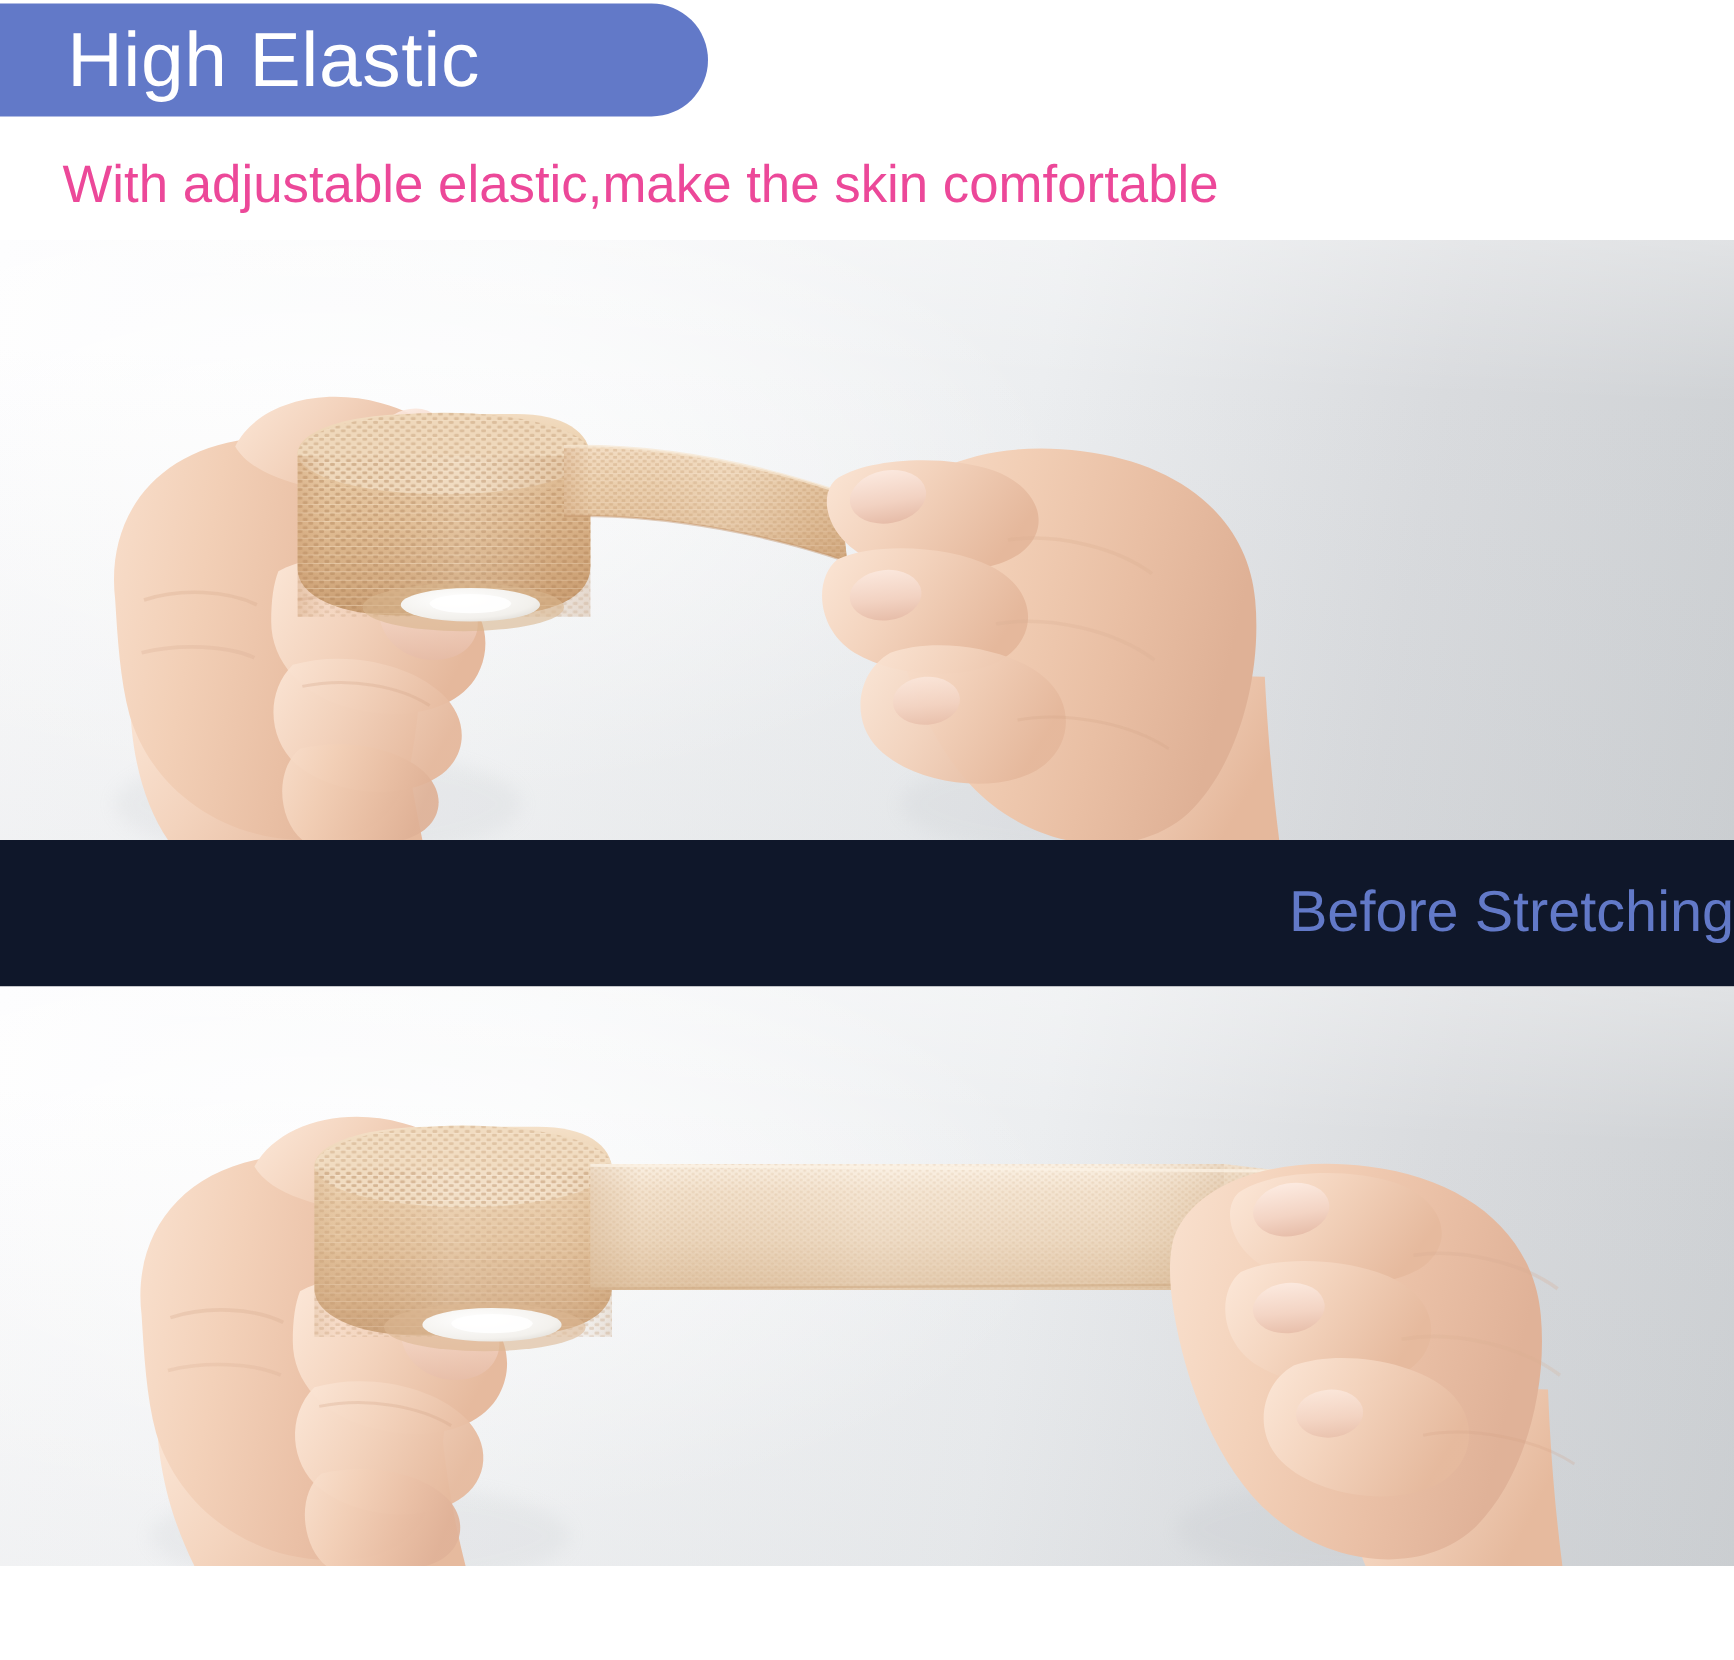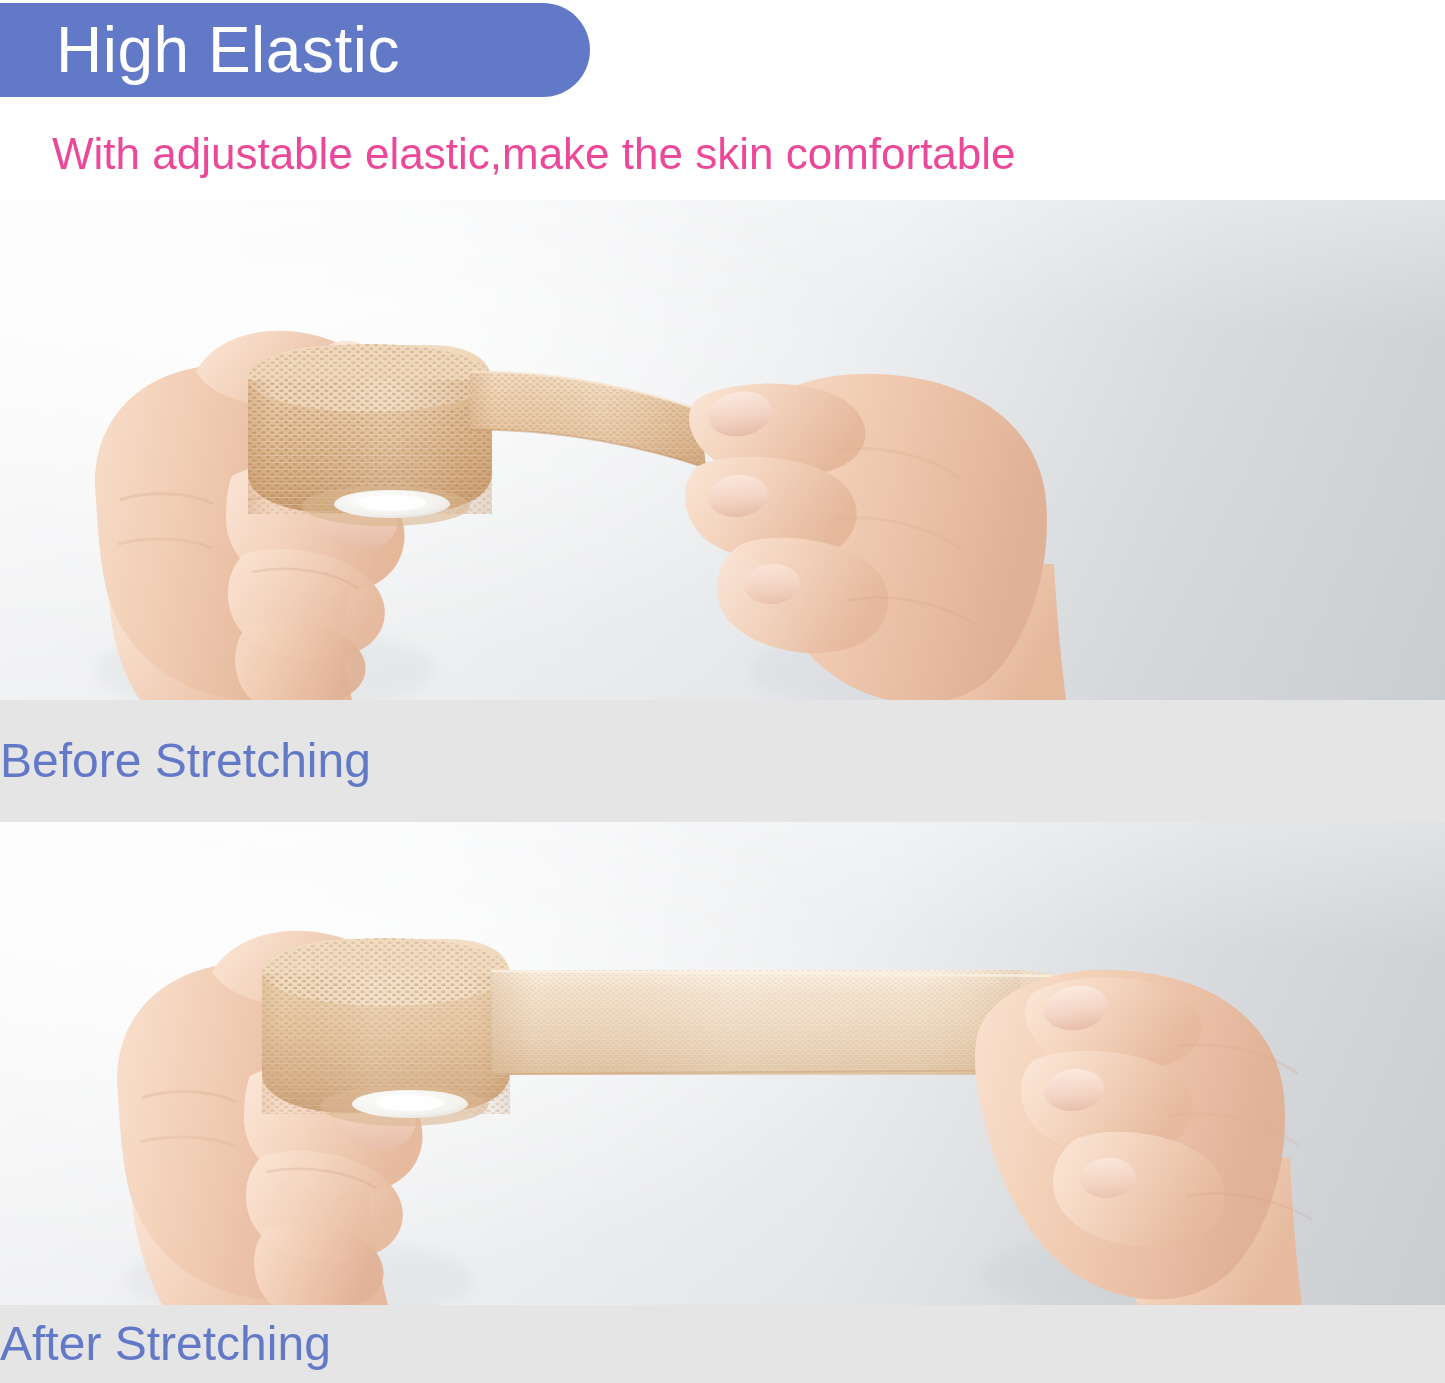--- a/index.html
+++ b/index.html
@@ -57,22 +57,22 @@
   .photo-bg::after{
     content:""; position:absolute; inset:0;
     background:linear-gradient(182deg, rgba(255,255,255,0.35) 0%, rgba(255,255,255,0) 25%, rgba(190,194,198,0.18) 100%);
   }
 
   .photo svg { position:absolute; inset:0; width:100%; height:100%; display:block; }
 
   
   .caption-band {
     position:absolute; left:0; width:1445px;
-    background:#e5e5e5;
-    display:flex; align-items:center; justify-content:flex-start;
+    background:#0f172a;
+    display:flex; align-items:center; justify-content:flex-end;
   }
   .caption-top    { top:700px;  height:122px; }
   .caption-bottom { top:1305px; height:78px; }
   .caption-text {
     color:#6279c8;
     font-size:48px;
     line-height:56px;
     font-weight:400;
     white-space:nowrap;
   }
@@ -381,17 +381,14 @@
         <path d="M1078 316 C1116 302, 1180 312, 1208 338 C1234 362, 1228 400, 1196 416
                  C1158 434, 1096 424, 1068 396 C1044 372, 1050 332, 1078 316 Z" fill="url(#skinD)" opacity="0.95"></path>
         <ellipse cx="1108" cy="356" rx="28" ry="20" transform="rotate(-4 1108 356)" fill="url(#nailG2)" opacity="0.75"></ellipse>
         <path d="M1178 224 C1218 218, 1268 230, 1298 252" stroke="#D9AE92" stroke-width="3" fill="none" opacity="0.28"></path>
         <path d="M1168 294 C1212 286, 1268 300, 1300 324" stroke="#D9AE92" stroke-width="3" fill="none" opacity="0.24"></path>
         <path d="M1186 374 C1228 366, 1282 378, 1312 398" stroke="#D2A184" stroke-width="2.5" fill="none" opacity="0.22"></path>
       </g>
     </svg>
   </div>
 
-  <div class="caption-band caption-bottom">
-    <span class="caption-text">After Stretching</span>
-  </div>
 
 </div>
 
 </body></html>

